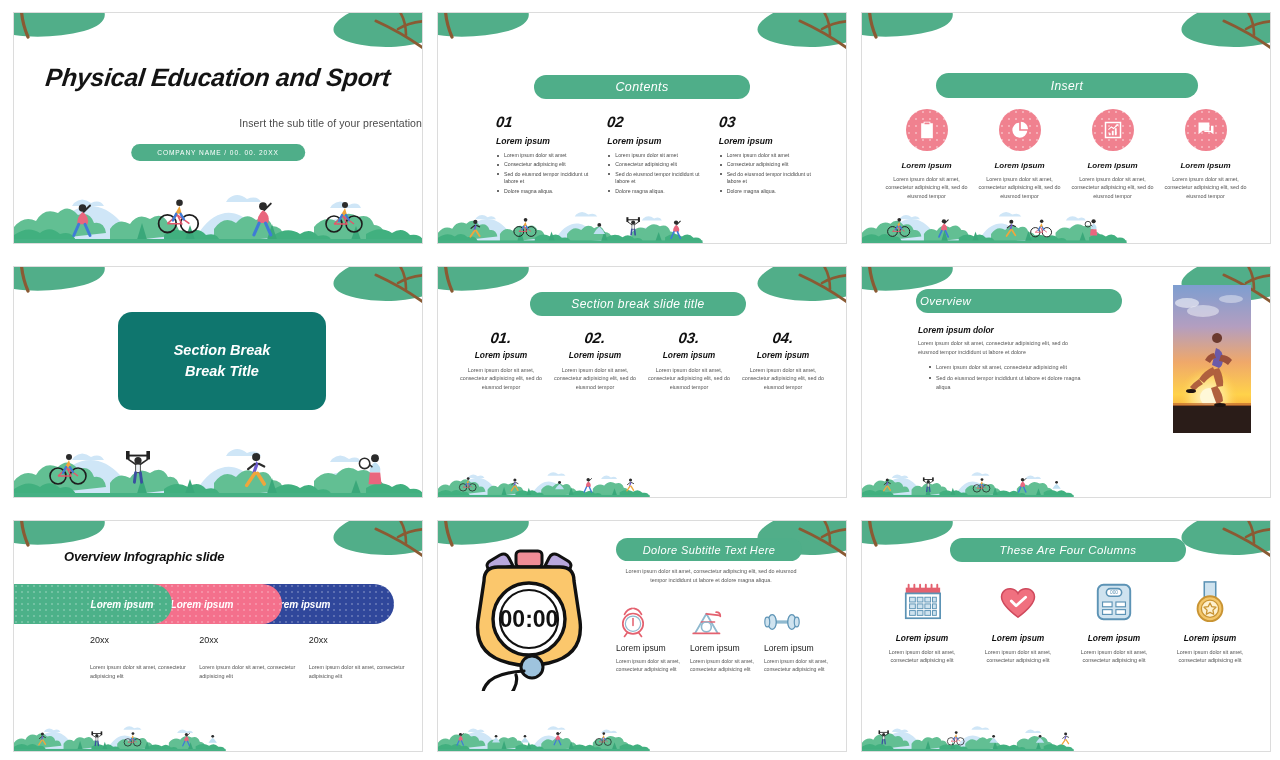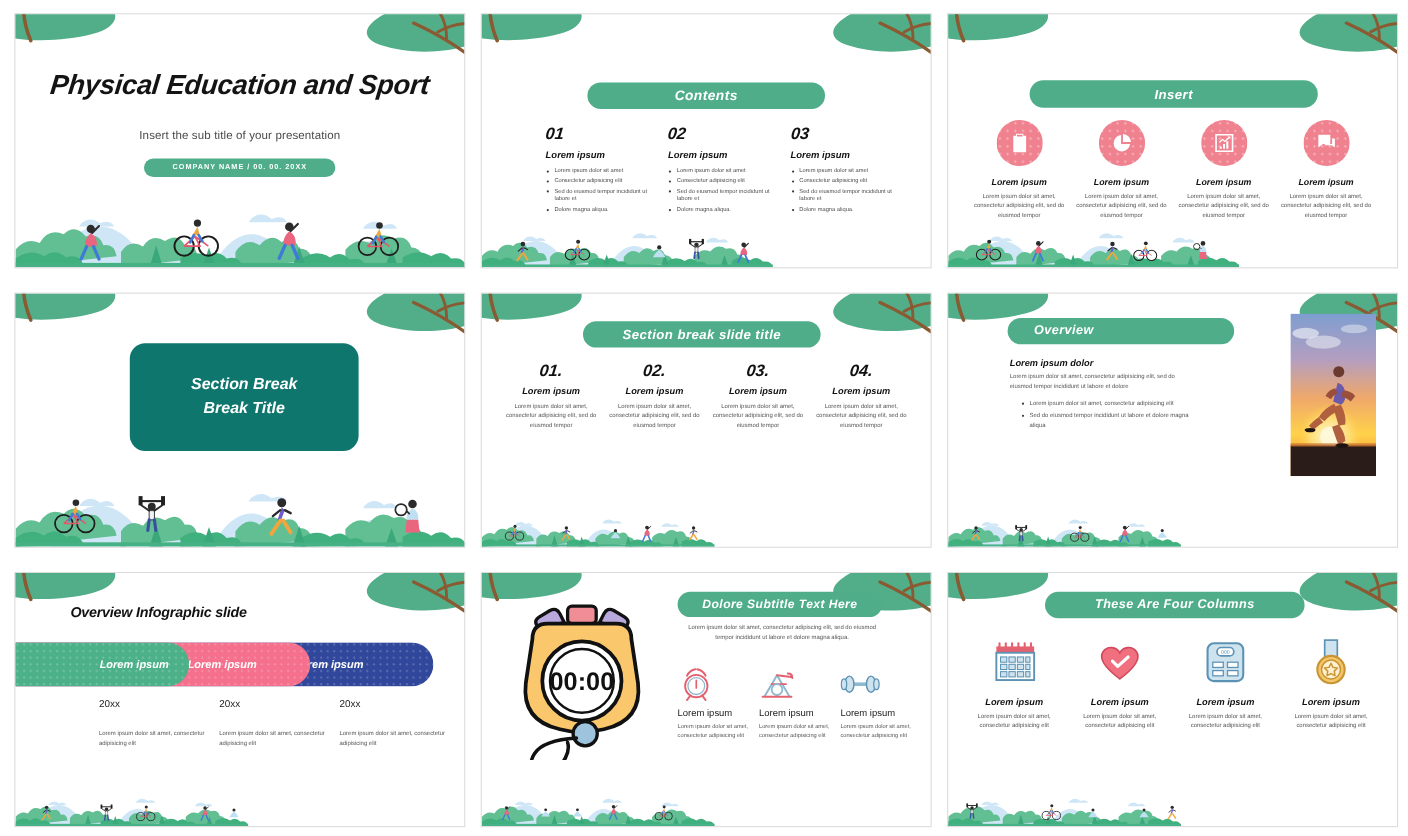--- a/index.html
+++ b/index.html
@@ -44,38 +44,38 @@
   .band.short { height: 40px; }
   .band.tiny  { height: 32px; }
 
   
   .pill {
     background: #4fae89;
     border-radius: 100px;
     color: #fff;
     text-align: center;
     font-style: italic;
-    font-weight: bold;
+    font-weight: normal;
     letter-spacing: .4px;
     display: flex; align-items: center; justify-content: center;
   }
 
   
   .s1-title {
     position: absolute; left: 0; right: 0; top: 50px;
     text-align: center;
     font-size: 25px;
     font-style: italic; font-weight: bold;
     color: #141414;
     letter-spacing: -.3px;
     transform: skewX(-6deg);
   }
   .s1-sub {
     position: absolute; left: 0; right: 0; top: 104px;
-    text-align: center;
+    text-align: right;
     font-size: 10.5px; color: #4a4a4a; letter-spacing: .1px;
   }
   .s1-badge {
     position: absolute; left: 50%; top: 131px; transform: translateX(-50%);
     height: 17px; padding: 0 26px;
     font-size: 6.6px; letter-spacing: .9px;
     font-style: normal;
   }
 
   
@@ -129,21 +129,21 @@
   .s5-cols {
     position: absolute; left: 20px; right: 20px; top: 62px;
     display: grid; grid-template-columns: repeat(4, 1fr); gap: 8px;
     text-align: center;
   }
   .s5-num { font-size: 15px; font-style: italic; font-weight: bold; color: #111; margin-bottom: 4px; transform: skewX(-6deg); }
   .s5-head { font-size: 8.4px; font-style: italic; font-weight: bold; color: #111; margin-bottom: 6px; }
   .s5-body { font-size: 5.4px; line-height: 1.55; color: #555; }
 
   
-  .s6-pill { position: absolute; left: 54px; top: 22px; width: 206px; height: 24px; font-size: 11.5px; justify-content: flex-start; padding-left: 24px; }
+  .s6-pill { position: absolute; left: 54px; top: 22px; width: 206px; height: 24px; font-size: 11.5px; justify-content: flex-start; padding-left: 4px; }
   .s6-head { position: absolute; left: 56px; top: 58px; font-size: 8.4px; font-style: italic; font-weight: bold; color: #111; }
   .s6-body { position: absolute; left: 56px; top: 72px; width: 168px; font-size: 5.4px; line-height: 1.6; color: #555; }
   .s6-list { position: absolute; left: 66px; top: 96px; width: 160px; list-style: none; }
   .s6-list li { position: relative; padding-left: 8px; font-size: 5.4px; line-height: 1.55; color: #555; margin-bottom: 3px; }
   .s6-list li::before { content: ""; position: absolute; left: 1px; top: 2.8px; width: 2px; height: 2px; border-radius: 50%; background: #3a3a3a; }
   .s6-photo {
     position: absolute; right: 19px; top: 18px; width: 78px; height: 148px;
     overflow: hidden;
   }
 

